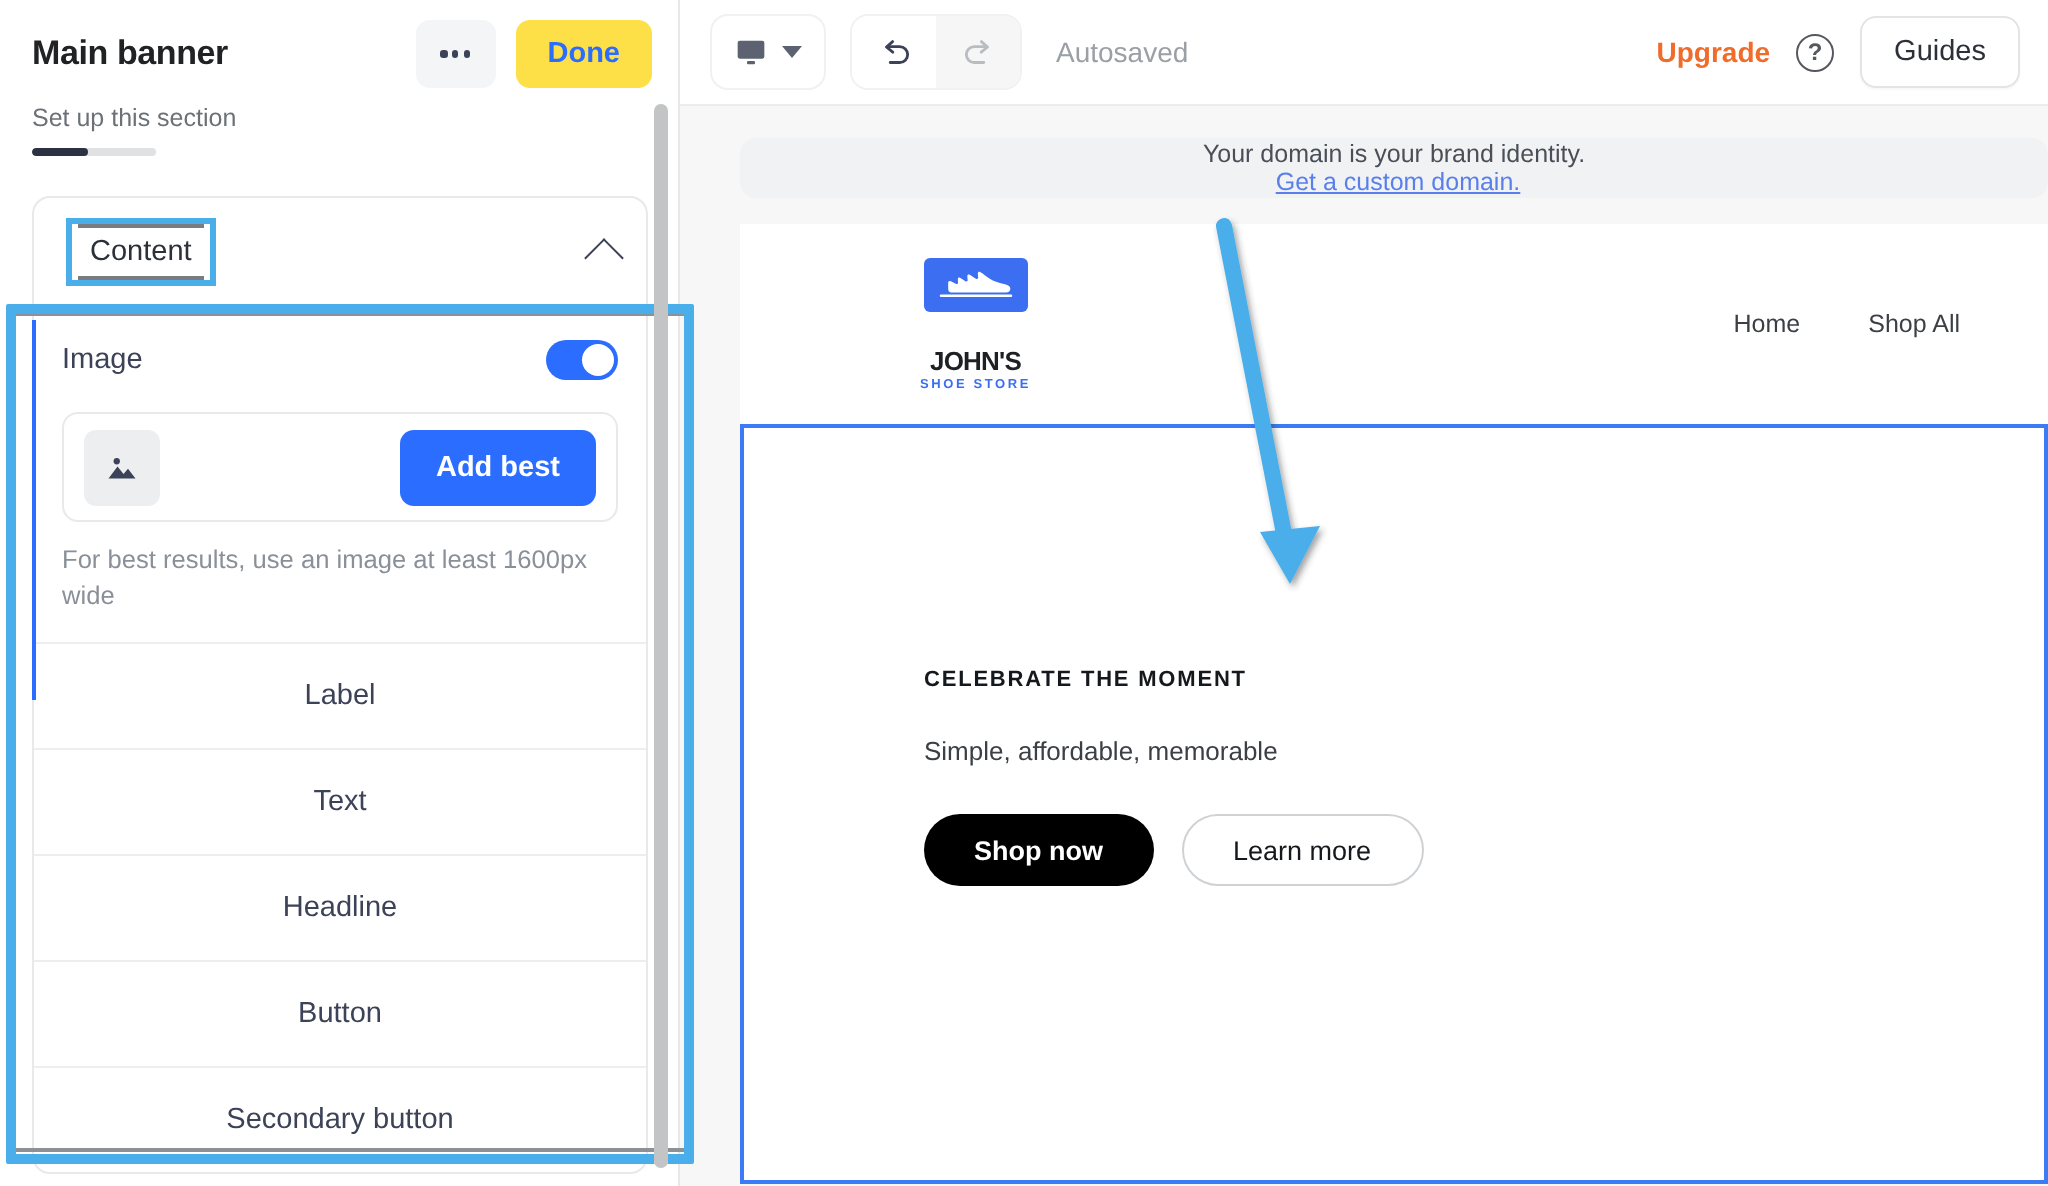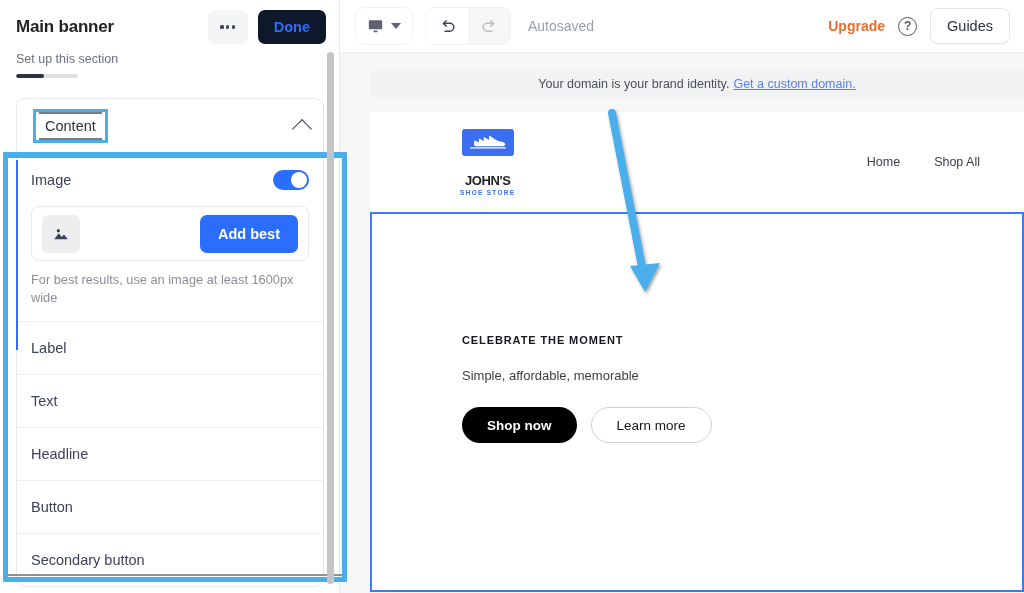--- a/index.html
+++ b/index.html
@@ -35,21 +35,21 @@
     display: flex; align-items: center; justify-content: center;
     cursor: pointer;
     margin-right: 10px;
   }
   .btn-dots .dots { display:flex; gap:2.5px; }
   .btn-dots .dots i {
     width: 3.2px; height: 3.2px; border-radius: 50%;
     background: #3c4257; display:block;
   }
   .btn-done {
-    background: #0f172a; color: #2b6dff;
+    background: #fde047; color: #2b6dff;
     border: none; border-radius: 7px;
     height: 34px; padding: 0 16px;
     font-size: 14.5px; font-weight: 700;
     font-family: "Liberation Sans", sans-serif;
     cursor: pointer;
   }
   .setup-row { padding: 4px 16px 0 16px; }
   .setup-label { font-size: 12.5px; color: #6b7177; }
   .progress-track {
     margin-top: 8px;
@@ -95,20 +95,21 @@
 
   
   .row {
     border-top: 1px solid #eceef0;
     padding: 0 14px;
   }
   .row-simple {
     height: 53px; display:flex; align-items:center;
     font-size: 14.5px; color: #3c4257;
     cursor: pointer;
+    justify-content: center;
   }
   .img-row { padding-bottom: 14px; }
   .img-row-head {
     height: 52px; display:flex; align-items:center;
   }
   .img-row-head .lbl { font-size: 14.5px; color: #3c4257; flex:1; }
   .toggle {
     width: 36px; height: 20px; border-radius: 11px;
     background: #2b6dff; position: relative; cursor: pointer;
     flex: 0 0 36px;
@@ -238,20 +239,21 @@
   
   .preview-wrap {
     position:relative; height: 540px; background:#f7f7f8;
     padding: 16px 0 0 30px;
   }
   .domain-banner {
     background:#f1f2f4; border-radius: 8px;
     height: 30px; display:flex; align-items:center; justify-content:center;
     font-size: 12.5px; color: #4a4f57;
     margin-right: 0px;
+    flex-direction: column;
   }
   .domain-banner a { color:#5a7fe8; text-decoration: underline; margin-left:4px; }
   .site {
     margin-top: 13px;
     background:#fff;
     height: 480px;
     position: relative;
   }
   .site-header {
     height: 100px; display:flex; align-items:center;

